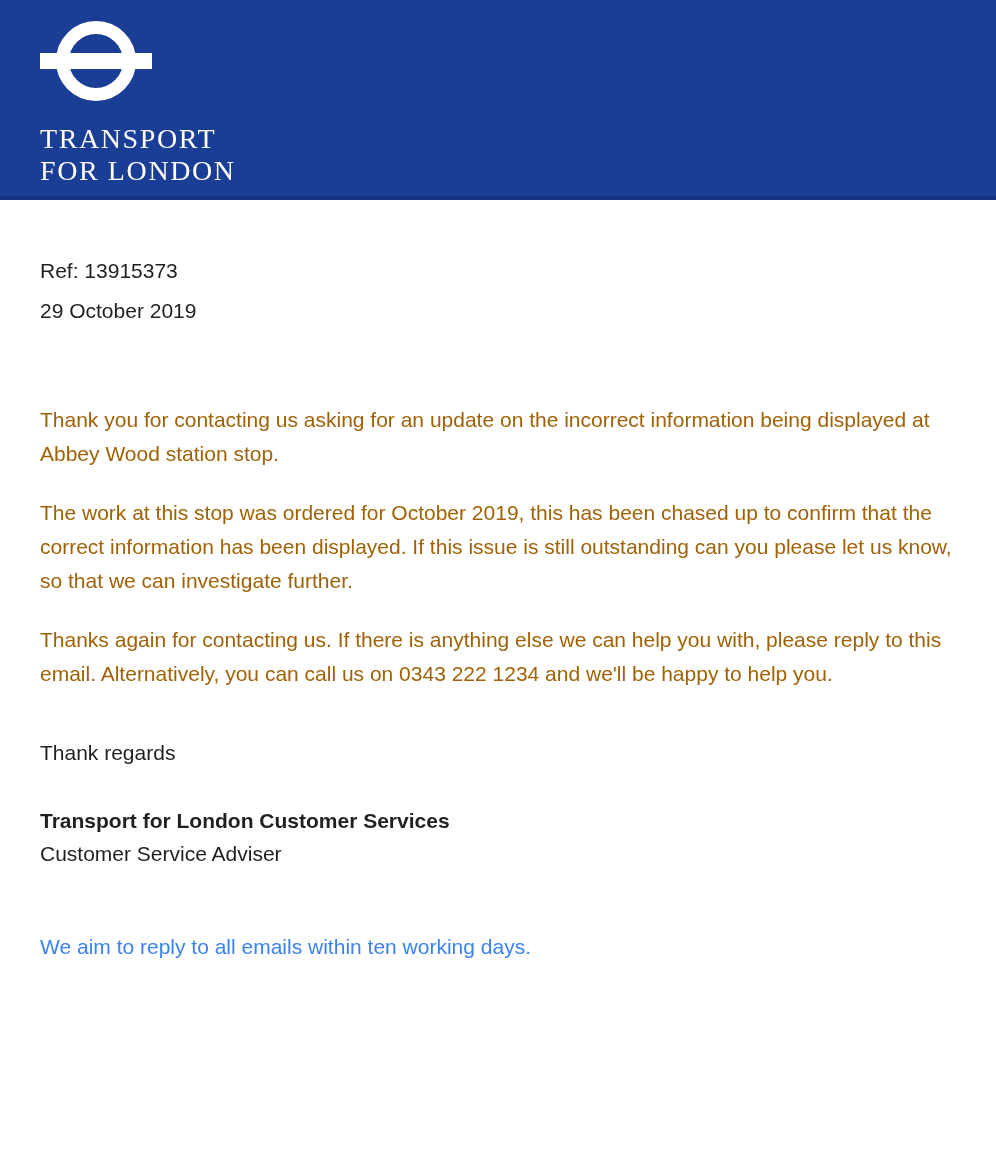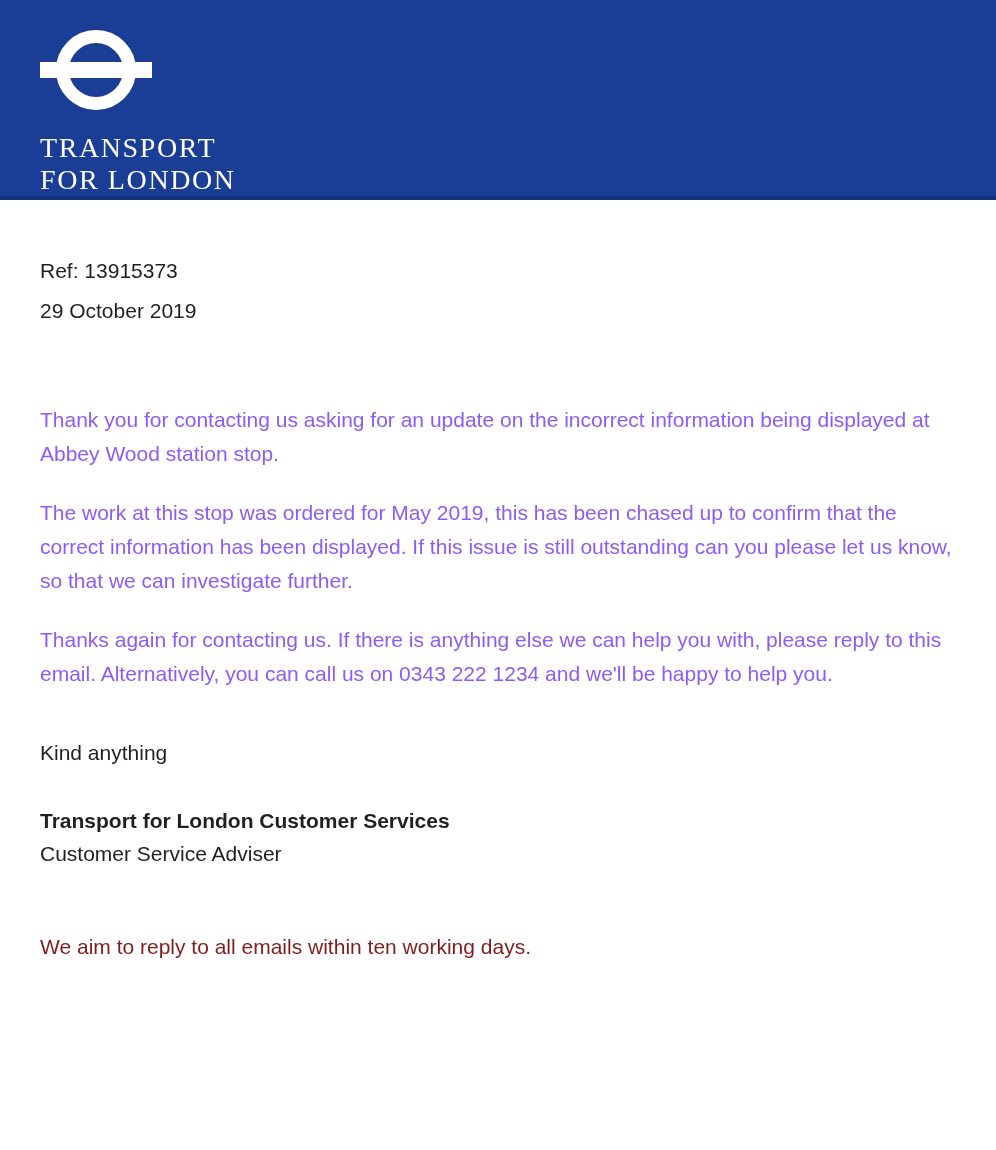--- a/index.html
+++ b/index.html
@@ -32,21 +32,21 @@
     left: 0;
     right: 0;
     bottom: 0;
     height: 4px;
     background: #14327e;
   }
 
   .brand-lockup {
     position: absolute;
     left: 40px;
-    top: 30px;
+    top: 21px;
   }
 
   
   .roundel {
     position: relative;
     width: 112px;
     height: 84px;
   }
   .roundel-ring {
     position: absolute;
@@ -98,21 +98,21 @@
   .meta-line + .meta-line {
     margin-top: 14px;
   }
 
   .paragraph-block {
     margin-top: 78px;
   }
   .letter-paragraph {
     font-size: 21px;
     line-height: 34px;
-    color: #8b5cf6;
+    color: #a16207;
     margin: 0 0 25px 0;
     max-width: 924px;
   }
   .letter-paragraph:last-child {
     margin-bottom: 0;
   }
 
   .signoff {
     margin-top: 45px;
   }
@@ -125,21 +125,21 @@
     height: 35px;
   }
   .signoff-line.is-bold {
     font-weight: bold;
   }
 
   .footer-note {
     margin-top: 60px;
     font-size: 21px;
     line-height: 33px;
-    color: #7f1d1d;
+    color: #3b82f6;
   }
 </style>
 </head>
 <body>
 
 <div class="letter-header">
   <div class="brand-lockup">
     <div class="roundel">
       <span class="roundel-ring"></span>
       <span class="roundel-bar"></span>
@@ -153,26 +153,26 @@
 
 <div class="letter-body">
 
   <div class="meta-block">
     <div class="meta-line">Ref: 13915373</div>
     <div class="meta-line">29 October 2019</div>
   </div>
 
   <div class="paragraph-block">
     <p class="letter-paragraph">Thank you for contacting us asking for an update on the incorrect information being displayed at Abbey Wood station stop.</p>
-    <p class="letter-paragraph">The work at this stop was ordered for May 2019, this has been chased up to confirm that the correct information has been displayed. If this issue is still outstanding can you please let us know, so that we can investigate further.</p>
+    <p class="letter-paragraph">The work at this stop was ordered for October 2019, this has been chased up to confirm that the correct information has been displayed. If this issue is still outstanding can you please let us know, so that we can investigate further.</p>
     <p class="letter-paragraph">Thanks again for contacting us. If there is anything else we can help you with, please reply to this email. Alternatively, you can call us on 0343 222 1234 and we'll be happy to help you.</p>
   </div>
 
   <div class="signoff">
-    <div class="signoff-line">Kind anything</div>
+    <div class="signoff-line">Thank regards</div>
     <div class="signoff-gap"></div>
     <div class="signoff-line is-bold">Transport for London Customer Services</div>
     <div class="signoff-line">Customer Service Adviser</div>
   </div>
 
   <div class="footer-note">We aim to reply to all emails within ten working days.</div>
 
 </div>
 
 </body></html>

